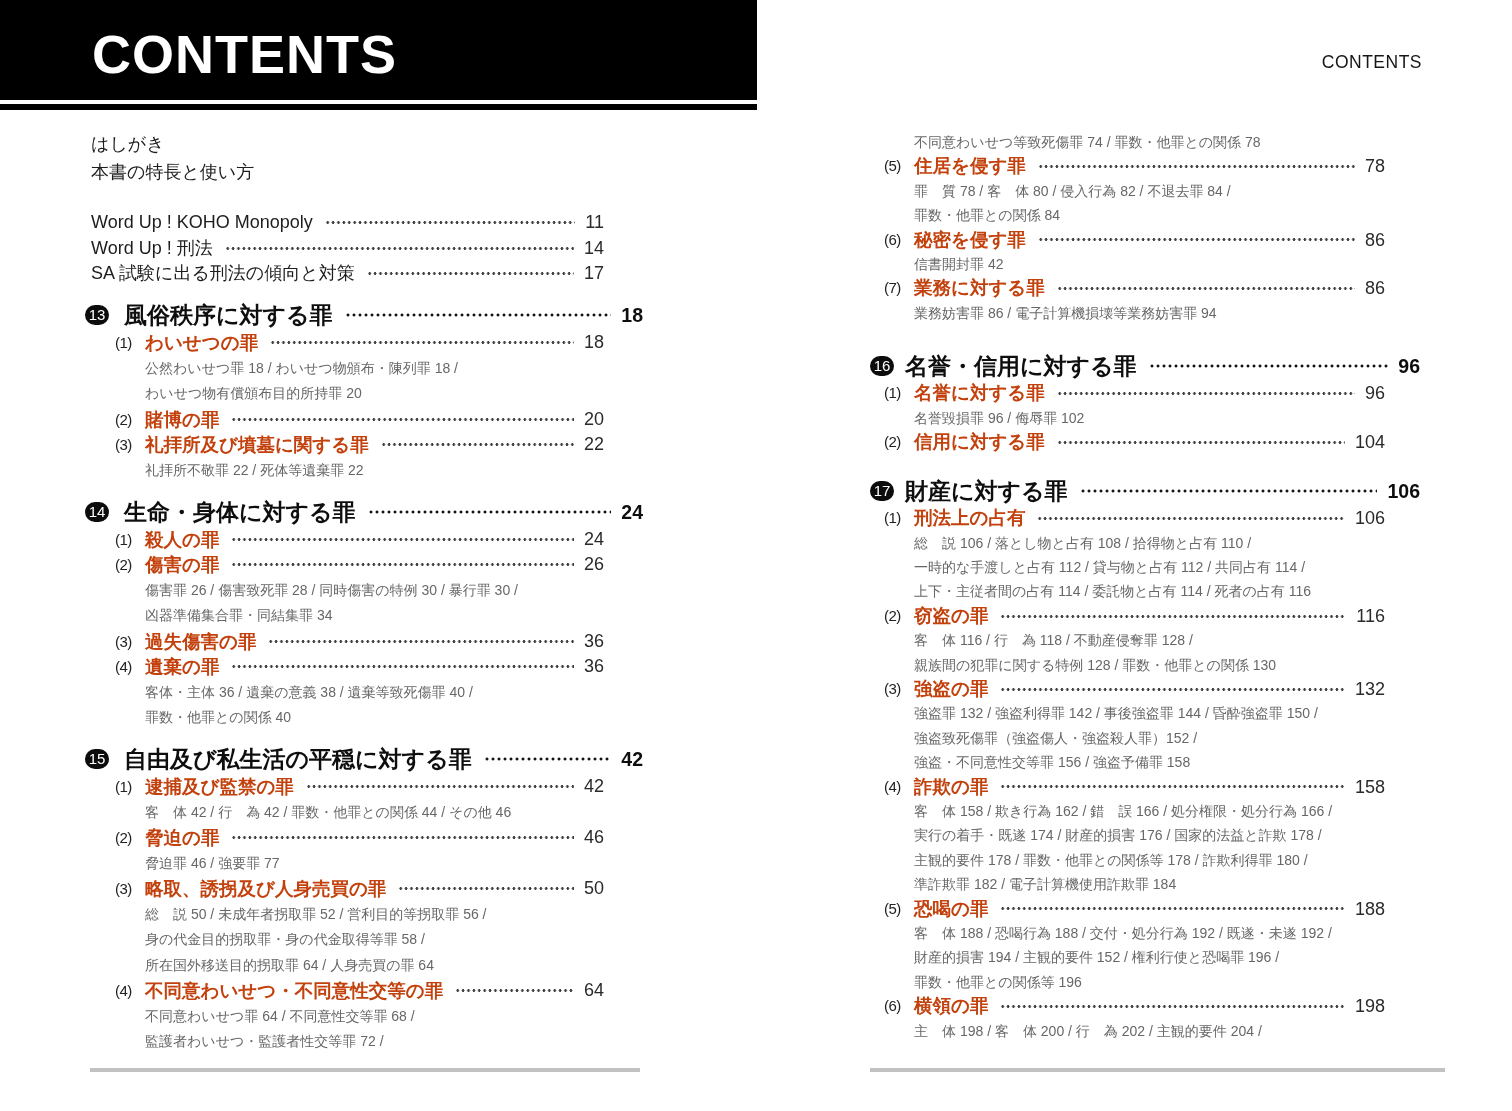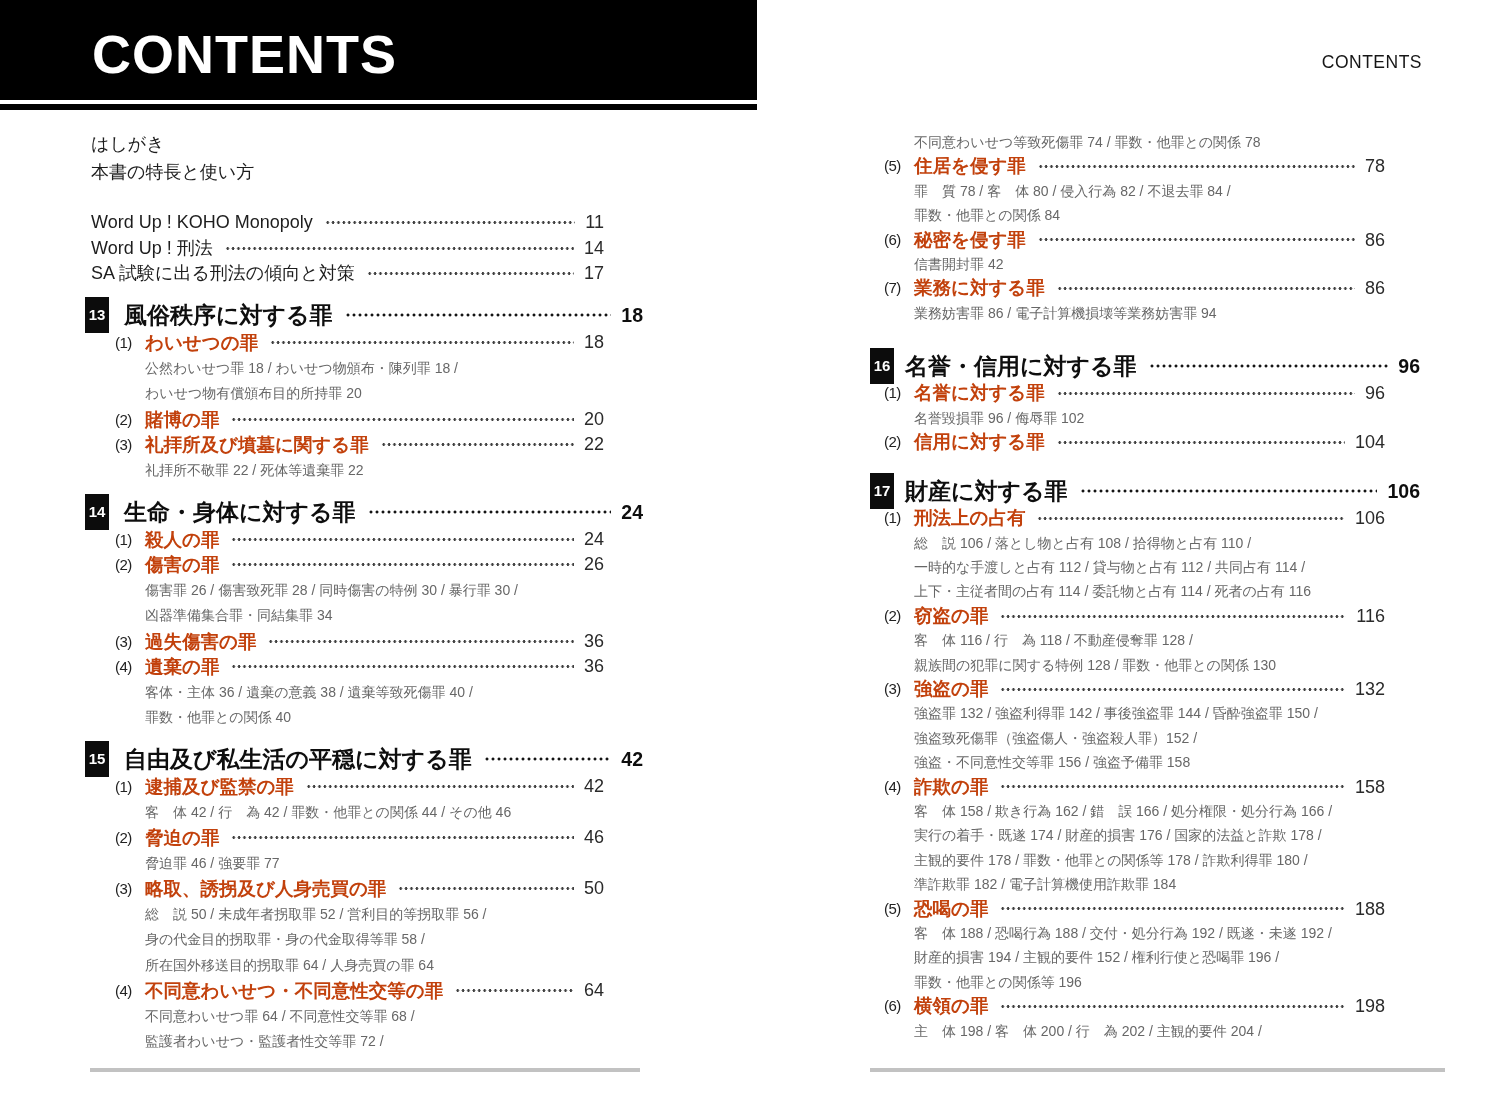--- a/index.html
+++ b/index.html
@@ -43,22 +43,22 @@
   .page-num{font-size:18px;color:#2a2a2a;margin-left:2px;}
   
   .leader{
     flex:1 1 auto;min-width:18px;height:3px;margin:0 8px 0 12px;
     background-image:radial-gradient(circle,#404040 1.2px,transparent 1.55px);
     background-size:5.4px 3px;background-repeat:repeat-x;background-position:0 center;
   }
   
   .section-head{display:flex;align-items:center;height:30px;line-height:30px;}
   .badge{
-    width:24px;height:36px;flex:0 0 24px;border-radius:0;background:#0c0c0c;
-    color:#fff;font-size:15px;font-weight:700;display:flex;align-items:center;justify-content:center;
+    width:24px;height:20px;flex:0 0 24px;border-radius:11px;background:#0c0c0c;
+    color:#fff;font-size:15px;font-weight:400;display:flex;align-items:center;justify-content:center;
     margin-right:var(--badge-gap);
   }
   .sec-title{font-size:23px;font-weight:700;color:#0e0e0e;}
   .section-head .page-num{font-size:19.5px;font-weight:700;color:#0e0e0e;}
   .section-head .leader{
     height:4px;
     background-image:radial-gradient(circle,#141414 1.35px,transparent 1.7px);
     background-size:6px 4px;
   }
   

